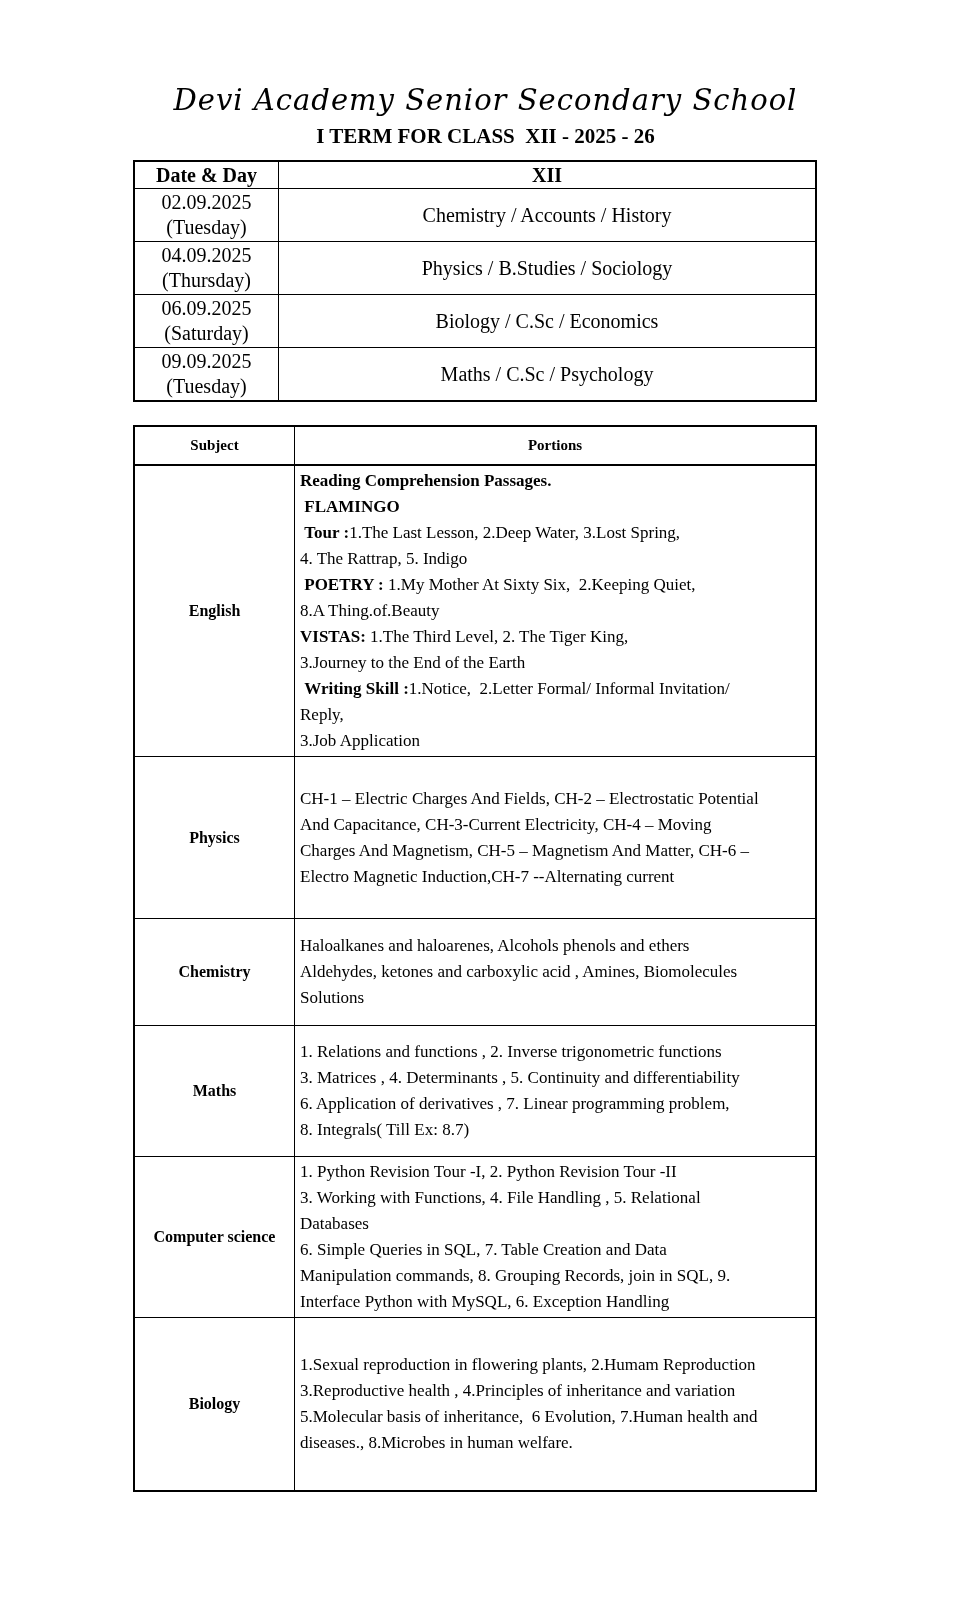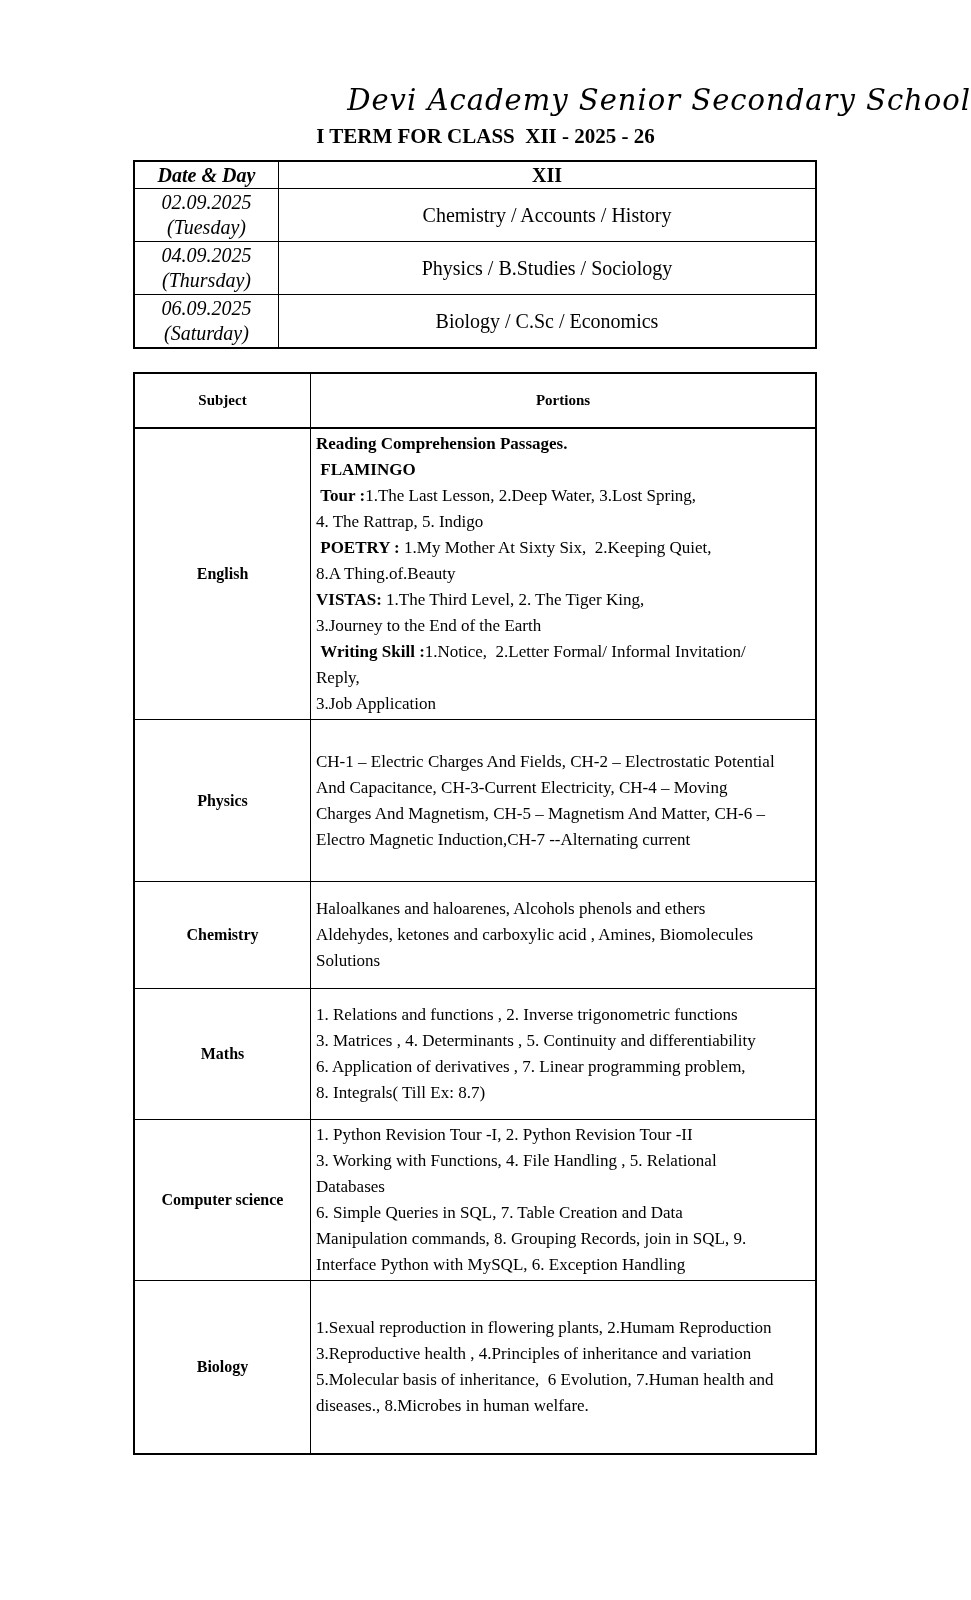--- a/index.html
+++ b/index.html
@@ -11,21 +11,21 @@
   }
   .page {
     position: relative;
     width: 971px;
     min-height: 1600px;
     background: #ffffff;
     box-sizing: border-box;
     padding-top: 82px;
   }
   .school-name {
-    text-align: right;
+    text-align: center;
     font-family: "DejaVu Serif", serif;
     font-style: italic;
     font-size: 29px;
     letter-spacing: 1px;
     line-height: 36px;
   }
   .term-title {
     text-align: center;
     font-weight: bold;
     font-size: 21px;
@@ -54,29 +54,29 @@
     padding: 0;
   }
   .schedule td {
     height: 52px;
     font-size: 20px;
     line-height: 25px;
     text-align: center;
     vertical-align: middle;
     padding: 0;
   }
-  .schedule .col-narrow { width: 143px; font-style: italic; }
+  .schedule .col-narrow { width: 143px; }
 
   
   .portions th {
     font-size: 15px;
     font-weight: bold;
     height: 21px;
     text-align: center;
-    padding: 16px;
+    padding: 8px;
     border-bottom-width: 2px;
   }
   .portions .col-narrow { width: 143px; }
   .portions td.subject-cell {
     font-size: 16px;
     font-weight: bold;
     text-align: center;
     vertical-align: middle;
     padding: 0 10px;
     line-height: 22px;
@@ -120,20 +120,27 @@
             <div>(Thursday)</div>
           </td>
           <td>Physics / B.Studies / Sociology</td>
         </tr>
         <tr>
           <td class="col-narrow">
             <div>06.09.2025</div>
             <div>(Saturday)</div>
           </td>
           <td>Biology / C.Sc / Economics</td>
+        </tr>
+        <tr>
+          <td class="col-narrow">
+            <div>09.09.2025</div>
+            <div>(Tuesday)</div>
+          </td>
+          <td>Maths / C.Sc / Psychology</td>
         </tr>
       </tbody>
   </table>
 
   <table class="portions">
     <thead>
       <tr>
         <th class="col-narrow">Subject</th>
         <th>Portions</th>
       </tr>

